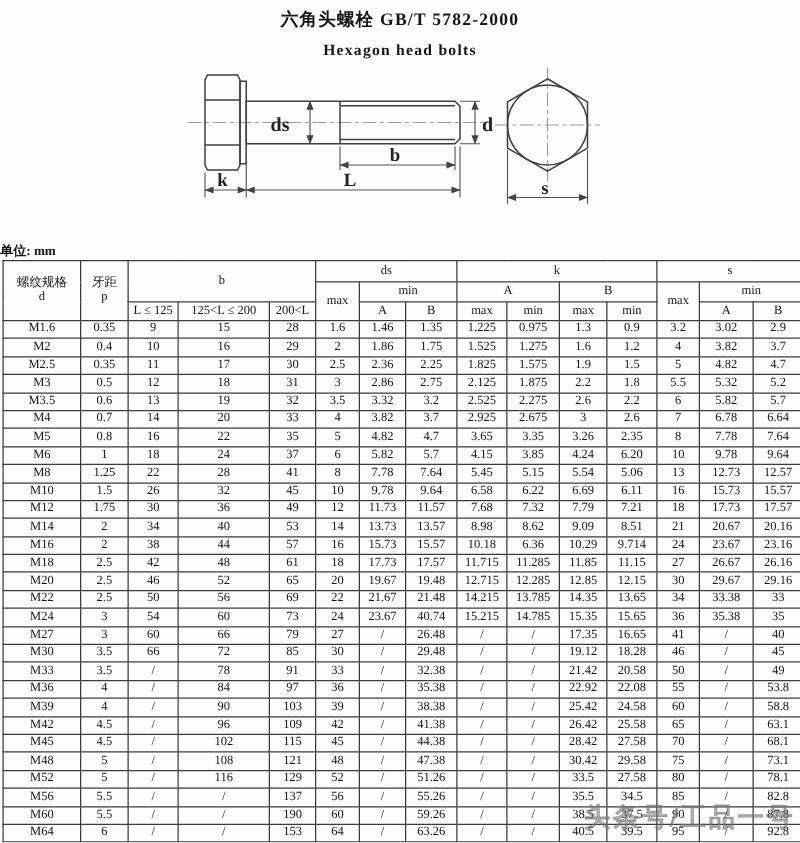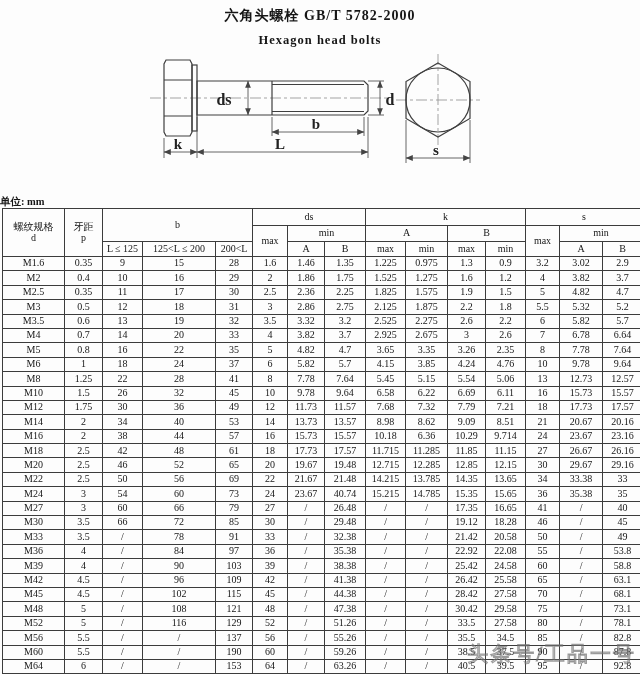--- a/index.html
+++ b/index.html
@@ -258,21 +258,21 @@
           <td>1</td>
           <td>18</td>
           <td>24</td>
           <td>37</td>
           <td>6</td>
           <td>5.82</td>
           <td>5.7</td>
           <td>4.15</td>
           <td>3.85</td>
           <td>4.24</td>
-          <td>4.76</td>
+          <td>6.20</td>
           <td>10</td>
           <td>9.78</td>
           <td>9.64</td>
         </tr>
         <tr>
           <td>M8</td>
           <td>1.25</td>
           <td>22</td>
           <td>28</td>
           <td>41</td>

